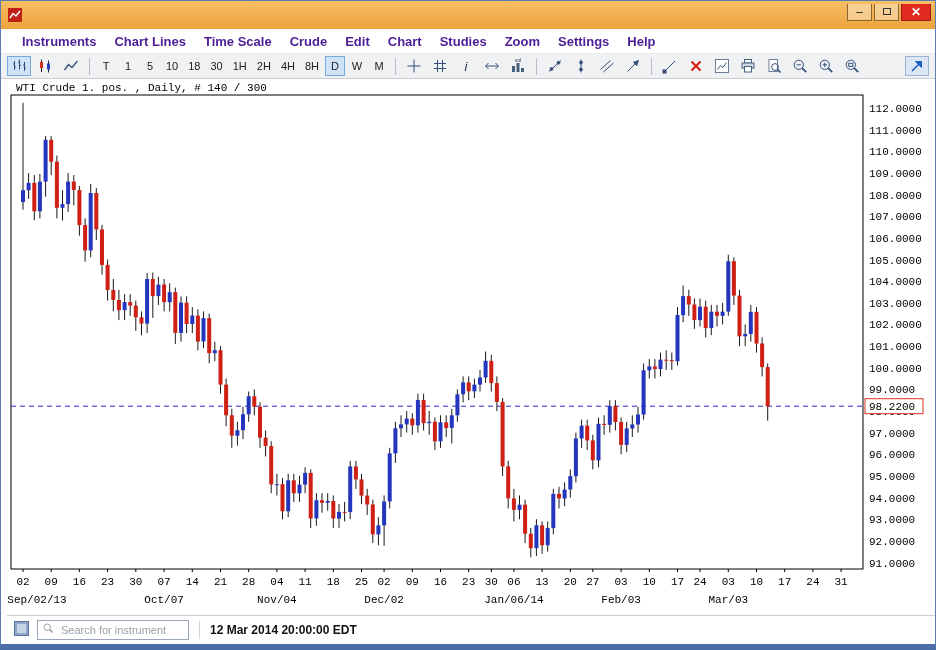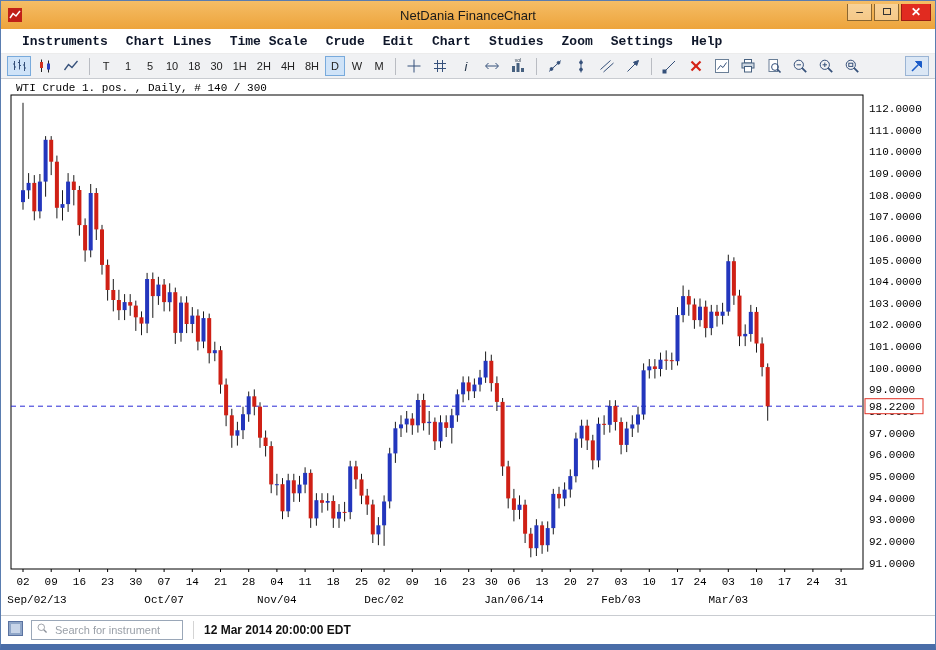--- a/index.html
+++ b/index.html
@@ -25,21 +25,21 @@
     font-size:12px; line-height:1; color:#222;
     background:rgba(255,255,255,0.35); border:1px solid #8a6630; border-top:none;
   }
   .winbtn .maxbox{ width:8px; height:7px; border:1px solid #333; }
   .winbtn.close{ width:30px; background:#e12b20; border-color:#9c1d14; color:#fff; font-weight:bold; }
   
   .menubar{
     height:25px; display:flex; align-items:center; background:#ffffff;
     padding-left:12px; border-bottom:1px solid #ececec;
   }
-  .menu-item{ padding:0 9px; font-size:13px; font-weight:700; color:#0f172a; cursor:default;font-family:Liberation Mono, monospace; }
+  .menu-item{ padding:0 9px; font-size:13px; font-weight:700; color:#4c1d95; cursor:default; }
   
   .toolbar{
     height:25px; background:#f0f1f3; border-bottom:1px solid #c9ccd1;
     display:flex; align-items:center; padding:0 5px;
   }
   .tb-btn{
     height:20px; min-width:20px; display:flex; align-items:center; justify-content:center;
     font-size:11px; color:#222; border:1px solid transparent; padding:0 3px; margin:0 1px;
   }
   .tb-btn svg{ display:block; }
@@ -49,21 +49,21 @@
   
   .chart-wrap{ position:relative; height:536px; background:#ffffff;font-family:Liberation Mono, monospace; }
   .instrument-label{
     position:absolute; left:13px; top:3px; z-index:2;
     font-size:11px; color:#000; background:#fff; padding:0 2px;
   }
   #chart-svg{ display:block; font-family:inherit; }
   
   .statusbar{
     height:29px; border-top:1px solid #c9ccd1; background:#ffffff;
-    display:flex; align-items:center; padding:0 7px;
+    display:flex; align-items:center; padding:0 7px;margin-left:6px;
   }
   .searchbox{
     width:152px; height:20px; border:1px solid #9aa7b8; background:#fff;
     display:flex; align-items:center; gap:4px; margin-left:8px; padding:0 4px;
   }
   .searchbox input{
     border:none; outline:none; width:100%; font-size:11px; color:#333;
     font-family:"Liberation Sans", sans-serif;
   }
   .searchbox input::placeholder{ color:#9aa0a8; }
@@ -75,21 +75,20 @@
 
 <div class="window">
 
   <div class="titlebar">
     <span class="app-icon">
       <svg width="16" height="16" viewBox="0 0 16 16">
           <rect x="1" y="1" width="14" height="14" fill="#c02018"></rect>
           <polyline points="3,11 6,6.5 9,9 13,4" fill="none" stroke="#fff" stroke-width="1.5"></polyline>
         </svg>
     </span>
-    <div class="title">NetDania FinanceChart</div>
     <div class="win-buttons">
       <div class="winbtn">
           <span>–</span>
         </div>
       <div class="winbtn">
           <span class="maxbox"></span>
         </div>
       <div class="winbtn close">
           <span>✕</span>
         </div>

